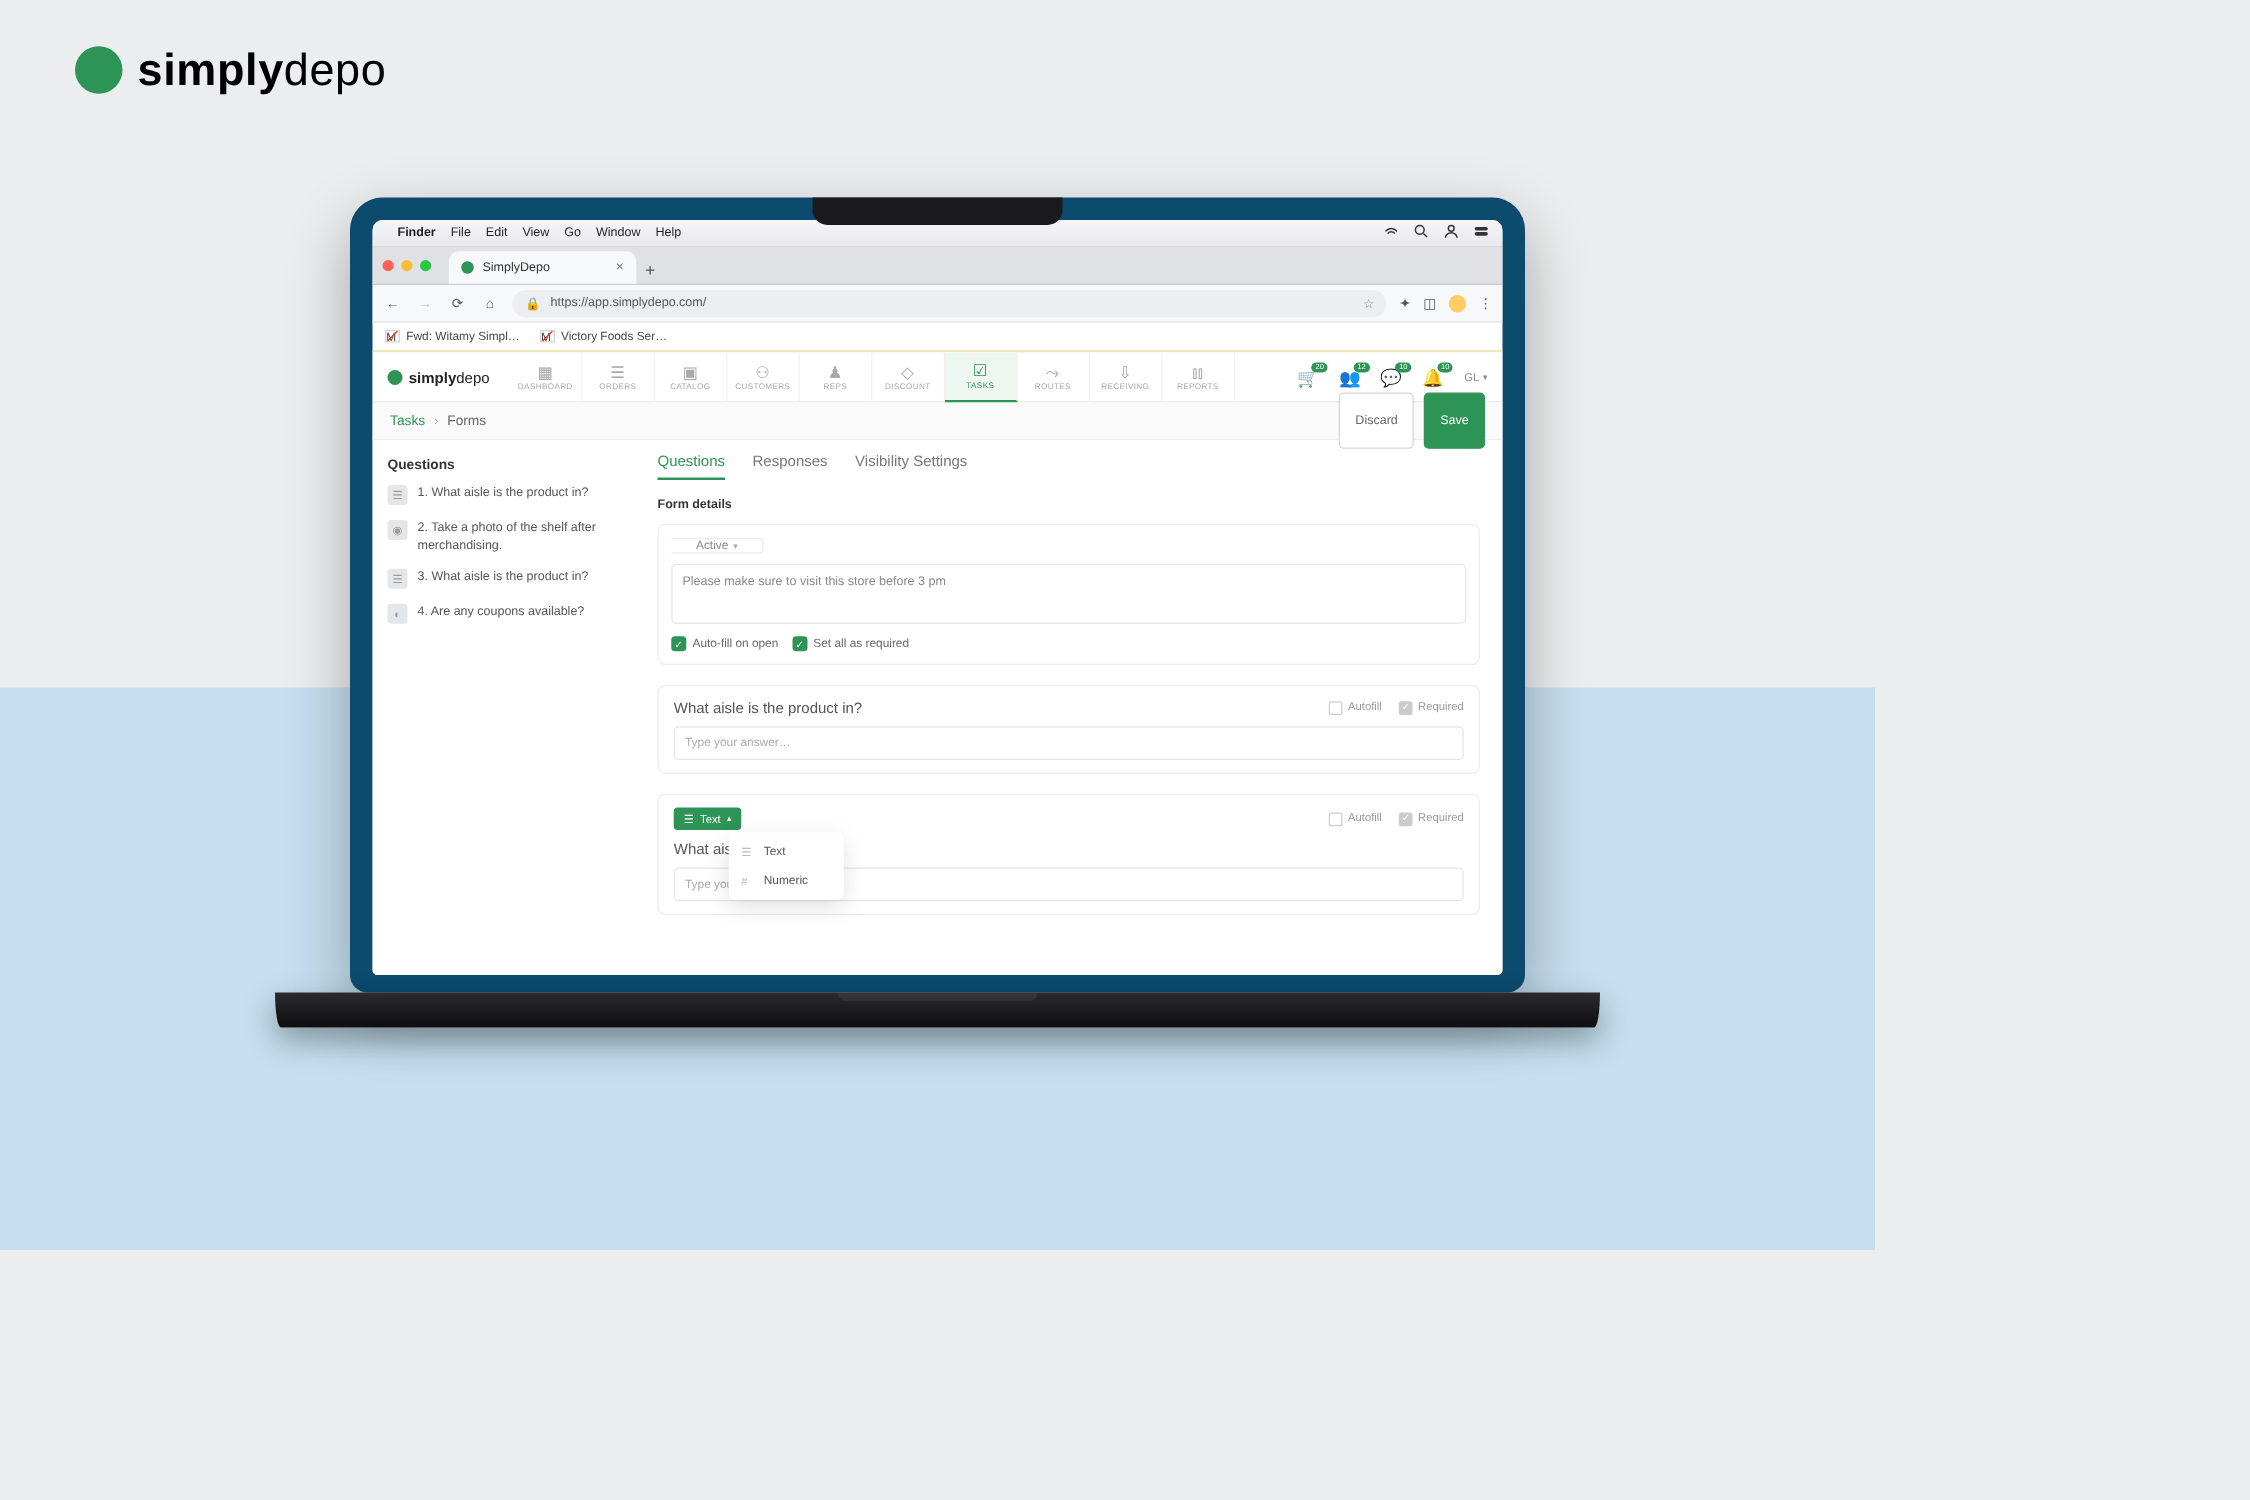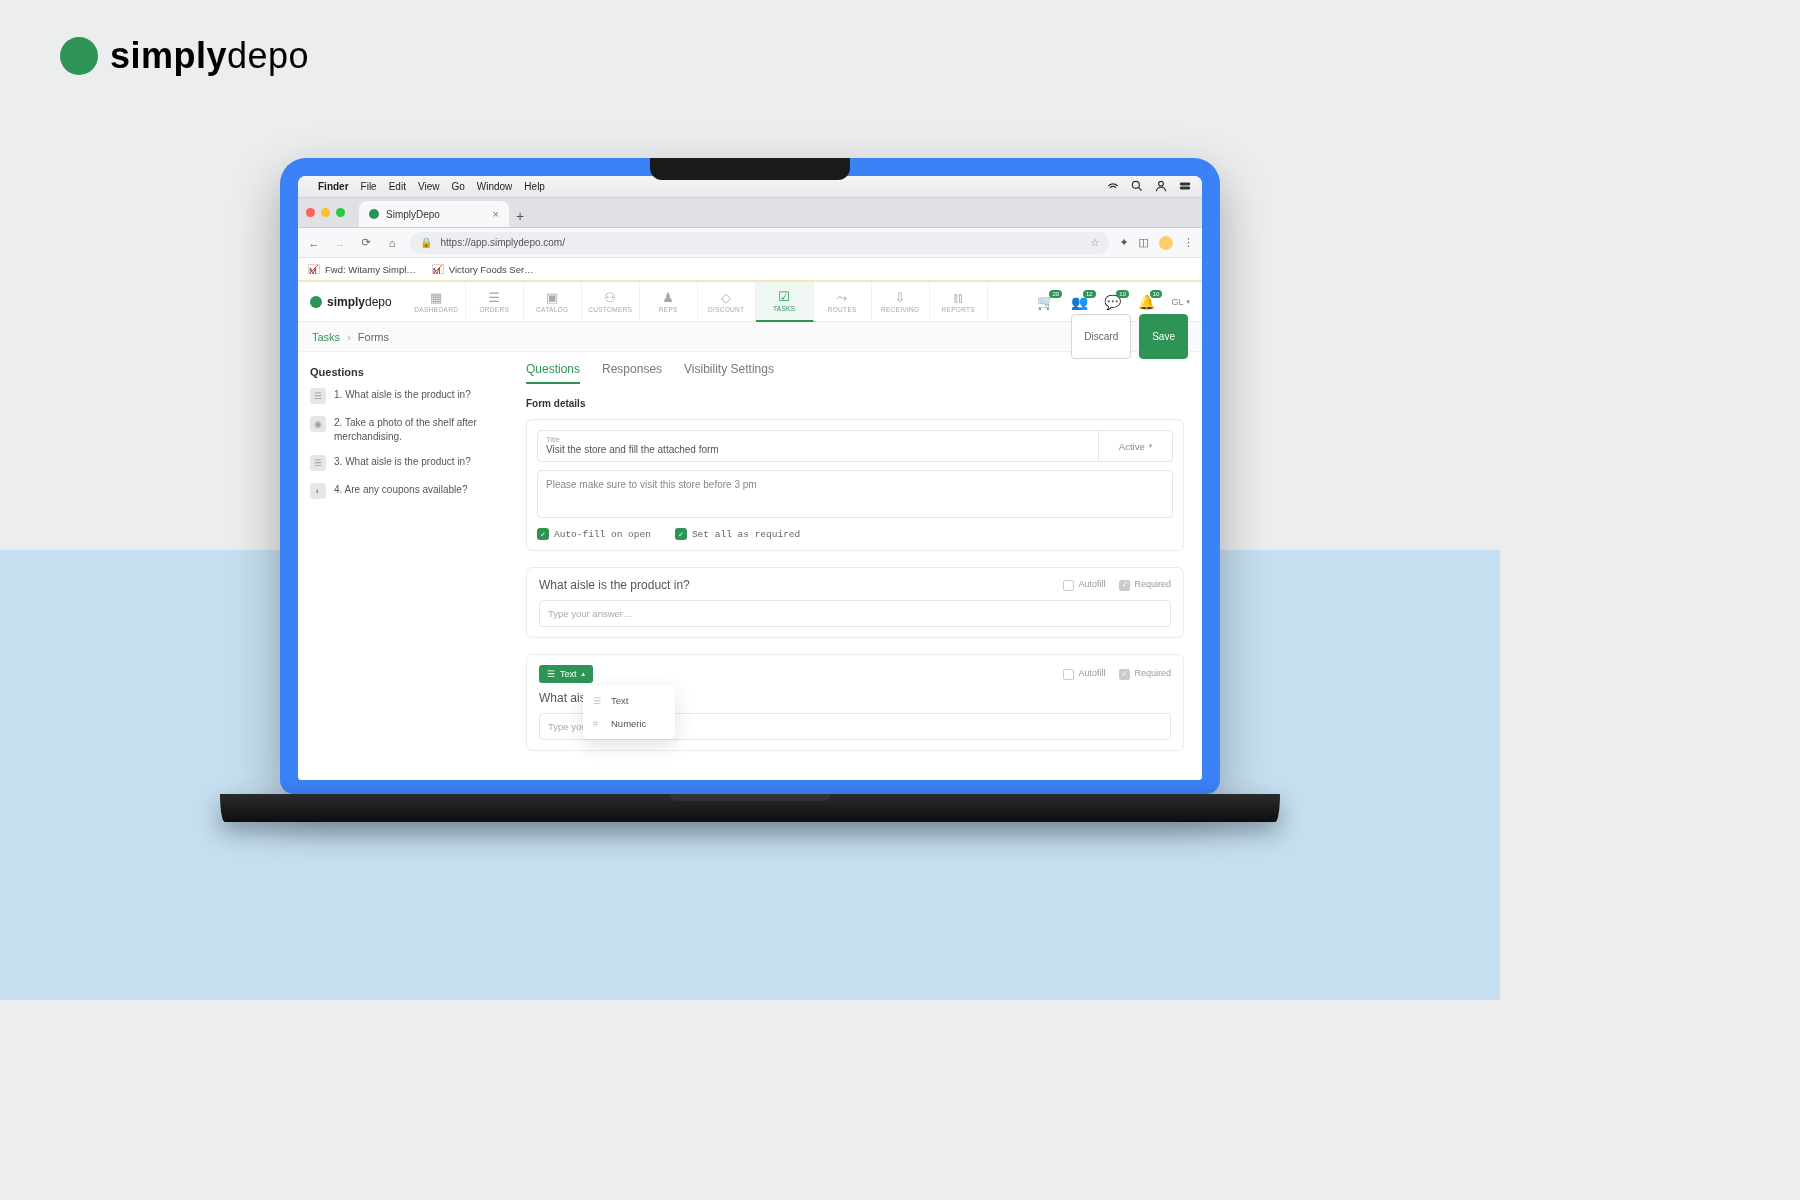--- a/index.html
+++ b/index.html
@@ -4,21 +4,21 @@
 <style>
   * { box-sizing: border-box; margin: 0; padding: 0; }
   body { font-family: -apple-system, BlinkMacSystemFont, "Segoe UI", Helvetica, Arial, sans-serif; background: #ecedef; width: 1500px; height: 1000px; position: relative; overflow: hidden;}
   .bottom-band { position:absolute; left:0; right:0; bottom:0; height:450px; background:#c5dff0; }
   .brand-logo { position:absolute; top:35px; left:60px; display:flex; align-items:center; gap:12px; }
   .brand-logo .dot { width:38px; height:38px; border-radius:50%; background:#2e9455; }
   .brand-logo .txt { font-size:36px; font-weight:400; letter-spacing:0.5px; color:#000; }
   .brand-logo .txt b { font-weight:700; }
 
   .laptop { position:absolute; top:158px; left:50%; transform:translateX(-50%); width:940px; }
-  .laptop-frame { background:#3b82f6; border-radius:26px 26px 14px 14px; padding:18px 18px 14px 18px; box-shadow:0 20px 50px rgba(0,0,0,.3); position:relative; }
+  .laptop-frame { background:#0c4a6e; border-radius:26px 26px 14px 14px; padding:18px 18px 14px 18px; box-shadow:0 20px 50px rgba(0,0,0,.3); position:relative; }
   .laptop-base { height:28px; background:linear-gradient(#2b2b2e,#0e0e10); margin:0 -60px; border-radius:0 0 10px 10px / 0 0 60px 60px; box-shadow:0 10px 25px rgba(0,0,0,.35); position:relative; }
   .laptop-base::before { content:""; position:absolute; left:50%; top:0; transform:translateX(-50%); width:160px; height:7px; background:rgba(255,255,255,.06); border-radius:0 0 8px 8px; }
   .notch { position:absolute; top:0; left:50%; transform:translateX(-50%); width:200px; height:22px; background:#1a1a1c; border-radius:0 0 12px 12px; z-index:50; }
   .screen { background:#fff; border-radius:8px 8px 4px 4px; overflow:hidden; height:604px; position:relative; }
   
   .mac-menubar { height:22px; background:linear-gradient(#f5f5f7,#e9e9eb); border-bottom:1px solid #d0d0d2; display:flex; align-items:center; font-size:10px; color:#222; padding:0 10px; position:relative; }
   .mac-menubar .apple { font-size:12px; margin-right:10px; }
   .mac-menubar .menus { display:flex; gap:12px; }
   .mac-menubar .menus span:first-child { font-weight:600; }
   .mac-menubar .right { position:absolute; right:10px; display:flex; gap:10px; font-size:11px; }
@@ -80,21 +80,21 @@
 
   h3.sec { font-size:10px; font-weight:600; color:#333; margin:8px 0 10px; }
   .card { border:1px solid #ececee; border-radius:6px; background:#fff; margin-bottom:16px; }
   .form-details { padding:10px; }
   .title-row { display:flex; }
   .title-box { flex:1; border:1px solid #e5e5e7; border-radius:4px; padding:4px 8px 6px; position:relative;}
   .title-box .lbl { font-size:7.5px; color:#aaa; }
   .title-box .val { font-size:10px; color:#555; }
   .status-box { width:74px; border:1px solid #e5e5e7; border-left:0; border-radius:0 4px 4px 0; display:flex; align-items:center; justify-content:center; font-size:9.5px; color:#888; gap:4px;}
   .desc-box { margin-top:8px; border:1px solid #e5e5e7; border-radius:4px; height:48px; padding:8px; font-size:10px; color:#888;}
-  .chk-row { display:flex; gap:24px; margin-top:10px; font-size:9.5px; color:#666; align-items:center;font-family:Liberation Mono, monospace;}
+  .chk-row { display:flex; gap:11px; margin-top:10px; font-size:9.5px; color:#666; align-items:center;}
   .chk { width:12px; height:12px; border-radius:3px; background:#2e9455; color:#fff; display:inline-flex; align-items:center; justify-content:center; font-size:8px; margin-right:5px;}
 
   .q-card { padding:10px 12px; }
   .q-card-head { display:flex; align-items:center; margin-bottom:8px;}
   .q-title { font-size:12px; color:#555; }
   .q-opts { margin-left:auto; display:flex; gap:14px; font-size:9px; color:#999; align-items:center;}
   .opt-chk { width:11px; height:11px; border:1px solid #ccc; border-radius:2px; display:inline-block; margin-right:4px; vertical-align:middle;}
   .opt-chk.on { background:#c9cbce; border-color:#c9cbce; position:relative;}
   .opt-chk.on::after { content:"✓"; color:#fff; font-size:8px; position:absolute; top:-1px; left:1px;}
   .ans-input { border:1px solid #e5e5e7; border-radius:4px; padding:7px 8px; font-size:9.5px; color:#aaa; }
@@ -299,24 +299,20 @@
           <div class="main">
             <div class="tabs">
               <div class="t active">Questions</div>
               <div class="t">Responses</div>
               <div class="t">Visibility Settings</div>
             </div>
 
             <h3 class="sec">Form details</h3>
             <div class="card form-details">
               <div class="title-row">
-                <div class="title-box" style="border-radius:4px 0 0 4px;">
-                  <div class="lbl">Title</div>
-                  <div class="val">Visit the store and fill the attached form</div>
-                </div>
                 <div class="status-box">
                   <span>Active</span>
                     <span style="font-size:7px;color:#aaa">▾</span>
                 </div>
               </div>
               <div class="desc-box">Please make sure to visit this store before 3 pm</div>
               <div class="chk-row">
                 <label><span class="chk">✓</span><span>Auto-fill on open</span></label>
                 <label><span class="chk">✓</span><span>Set all as required</span></label>
               </div>

